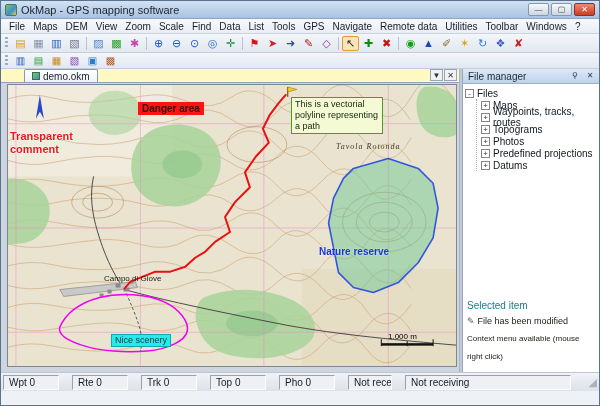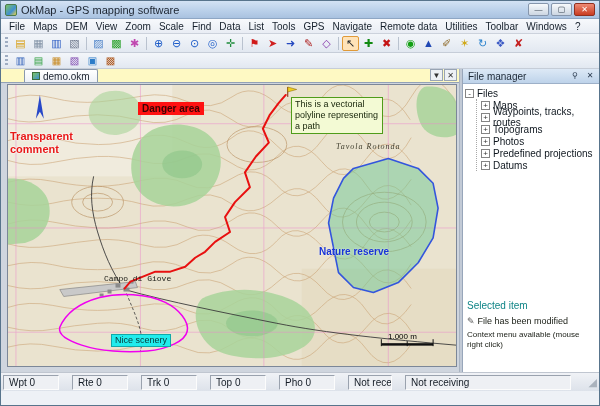--- a/index.html
+++ b/index.html
@@ -50,40 +50,40 @@
   .map-lbl { position:absolute; white-space:normal; }
   .lbl-danger { left:130px; top:17px; background:#ff1212; color:#3c0404; font-size:10px; font-weight:bold; padding:0 4px; line-height:13px; }
   .lbl-transparent { left:2px; top:45px; width:84px; color:#e81818; font-size:11px; font-weight:bold; line-height:13px;
     text-shadow:0 0 2px #fff,0 0 2px #fff; }
   .lbl-callout { left:283px; top:12px; width:92px; background:#f3fad4; border:1px solid #4f9c1a; color:#17250a;
     font-size:9px; line-height:11px; padding:1px 3px; }
   .lbl-semi { left:208px; top:118px; width:78px; background:rgba(70,75,70,0.72); color:#f3f3ef;
     font-size:9px; line-height:11px; padding:2px 5px; }
   .lbl-reserve { left:311px; top:161px; color:#1733d6; font-size:10px; font-weight:bold; text-shadow:0 0 2px rgba(255,255,255,.8); }
   .lbl-scenery { left:103px; top:249px; background:#22ecec; border:1px solid #12a8a8; color:#07393b; font-size:9px; line-height:11px; padding:0 3px; }
-  .lbl-town { left:96px; top:189px; color:#20201a; font-size:8px; font-family:Liberation Mono, monospace; }
+  .lbl-town { left:96px; top:189px; color:#20201a; font-size:8px; font-family:Liberation Sans, sans-serif; }
   .lbl-peak { left:322px; top:57px; color:#3e3c2c; font-size:8px; font-style:italic; letter-spacing:1px; font-family:"Liberation Serif", serif;margin-left:6px; }
   .lbl-scale { left:380px; top:247px; color:#000; font-size:8px; }
 
   
   .splitter { width:3px; background:#c2cad6; border-left:1px solid #aab4c2; cursor:ew-resize; }
   .panel { width:137px; display:flex; flex-direction:column; background:#fff; border-left:1px solid #98a6ba; }
   .panel-header { height:15px; display:flex; align-items:center; gap:3px; padding:0 3px 0 5px;
     background:linear-gradient(180deg,#dde9f6,#bed3ea); border-bottom:1px solid #9db0c8; }
   .panel-title { flex:1; font-size:10px; color:#1c2836; }
   .ph-btn { width:12px; height:11px; text-align:center; font-size:8px; line-height:10px; color:#2c3c50; cursor:default; }
   .panel-body { position:relative; flex:1; padding:3px 2px; overflow:hidden; }
   .tree-row { display:flex; align-items:center; gap:3px; height:12px; font-size:10px; color:#101820; cursor:default; }
   .tree-children { margin-left:11px; border-left:1px dotted #a8a8a8; padding-left:4px; }
   .exp { width:9px; height:9px; border:1px solid #848484; background:#fff; font-size:8px; line-height:7px; text-align:center; color:#333; flex:none; }
   .sel-block { position:absolute; left:4px; right:2px; top:216px; }
   .sel-heading { font-size:10px; color:#0e8486; margin-bottom:5px; }
   .sel-line1 { font-size:9px; color:#20241c; display:flex; gap:3px; align-items:center; margin-bottom:4px; }
   .sel-line1 .pencil { font-size:9px; color:#555; }
-  .sel-line2 { font-size:8px; color:#20241c; line-height:10px; }
+  .sel-line2 { font-size:8px; color:#20241c; line-height:18px; }
 
   
   .bottom-tabs { height:14px; display:flex; align-items:flex-start; gap:1px; padding-left:2px;
     background:#e6e4dc; border-top:1px solid #9aa2ae; }
   .btab { font-size:10px; color:#2a2e34; padding:0 7px; height:13px; line-height:12px;
     border:1px solid #8e949e; border-top:none; background:#ddd9cf; border-radius:0 0 2px 2px; cursor:default; }
   .btab.active { background:#fff; font-weight:bold; }
 
   
   .statusbar { height:19px; display:flex; gap:13px; align-items:center; padding:1px 2px;

